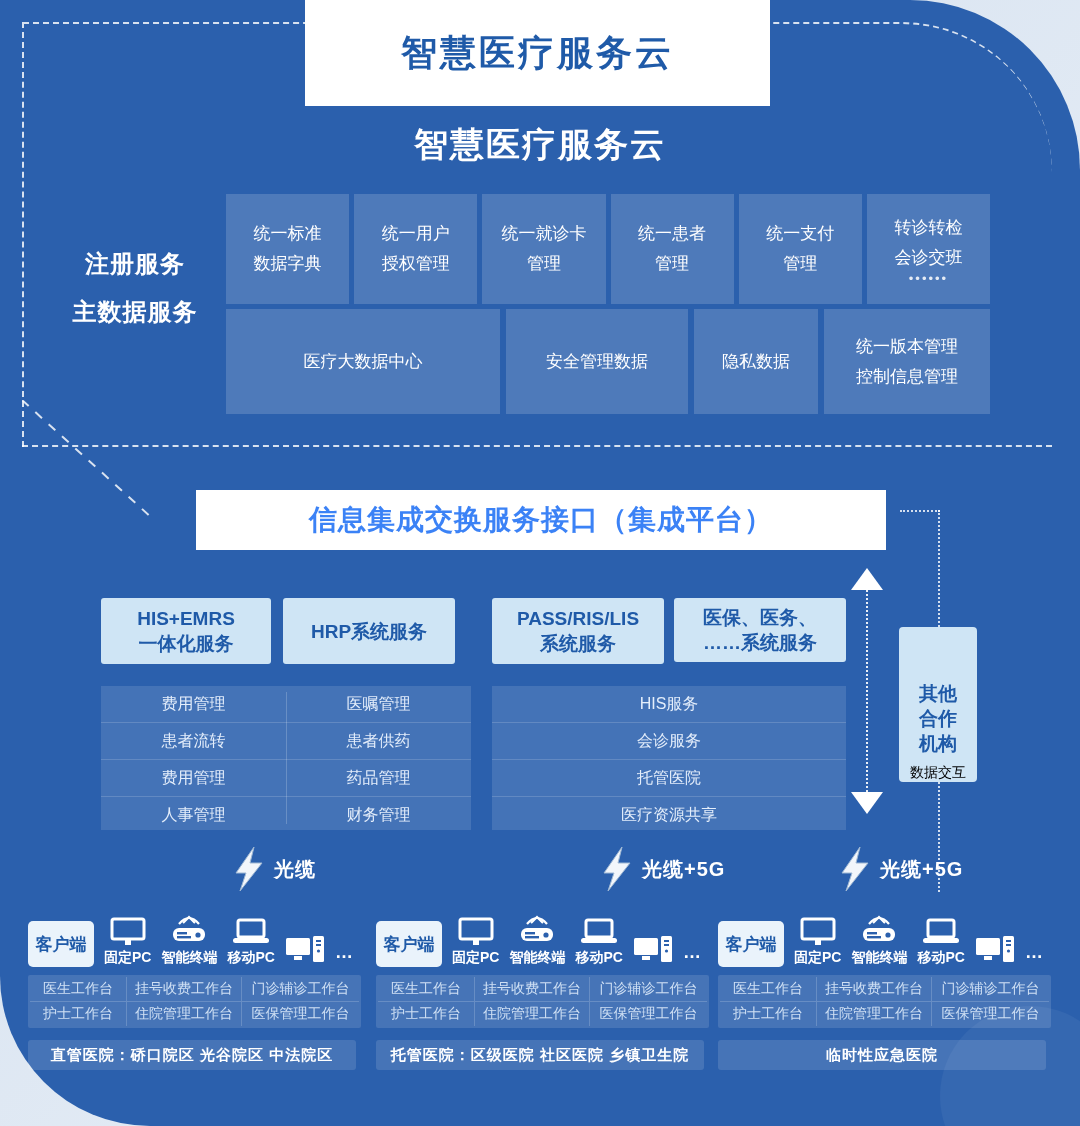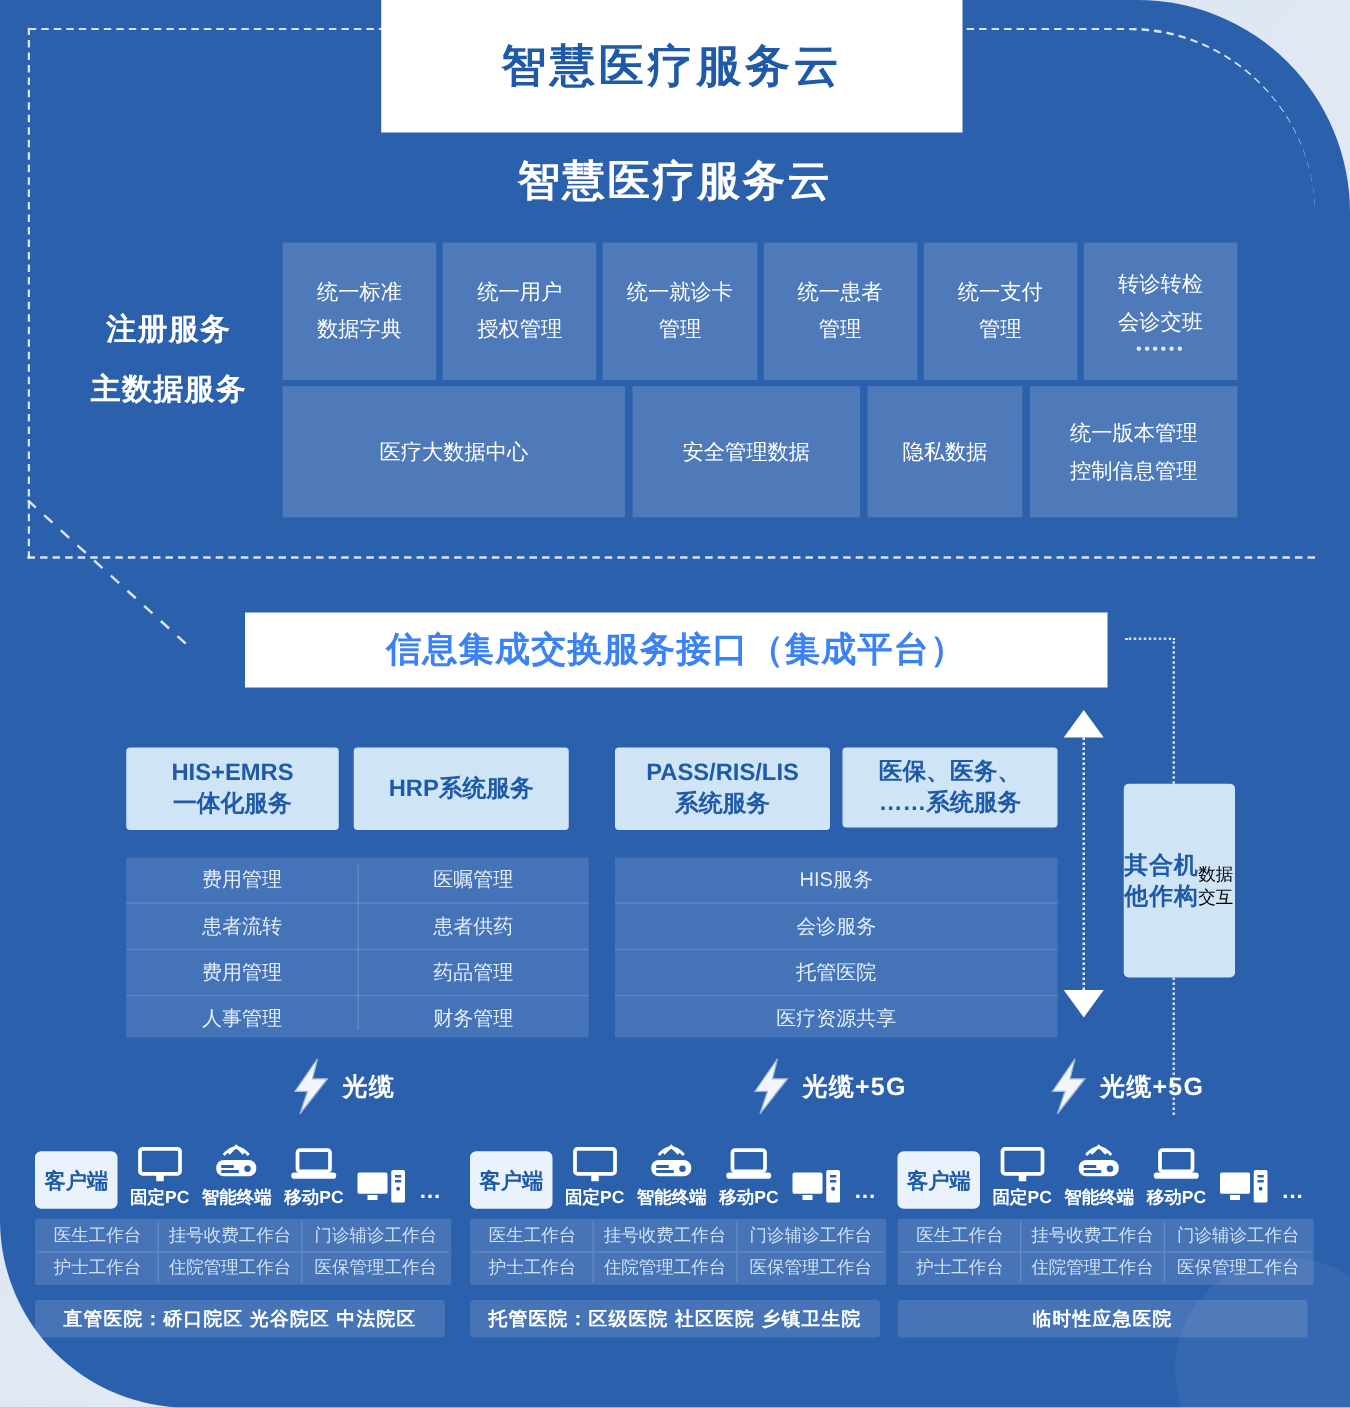--- a/index.html
+++ b/index.html
@@ -111,23 +111,23 @@
     border-bottom:1px solid rgba(255,255,255,0.16);
   }
   .fn-item:last-child{border-bottom:none;}
   .fn-divider{
     position:absolute;left:50%;top:6px;bottom:6px;width:1px;
     background:rgba(255,255,255,0.2);
   }
 
   
   .partner{
-    position:absolute;left:899px;top:627px;width:89px;height:155px;
+    position:absolute;left:899px;top:627px;width:78px;height:155px;
     background:#cfe5f5;border-radius:4px;
-    display:flex;flex-direction:row;align-items:center;justify-content:flex-start;
+    display:flex;flex-direction:column;align-items:center;justify-content:flex-end;
   }
   .partner .pname{
     color:#1f5aa8;font-weight:bold;font-size:19px;line-height:25px;text-align:center;
   }
   .partner .psub{color:#000000;font-size:14px;margin-top:8px;}
 
   
   .dline{position:absolute;border-left:2px dotted rgba(255,255,255,0.9);}
   .dline2{position:absolute;border-left:2px dotted rgba(255,255,255,0.8);}
   .hline{position:absolute;border-top:2px dotted rgba(255,255,255,0.8);}

